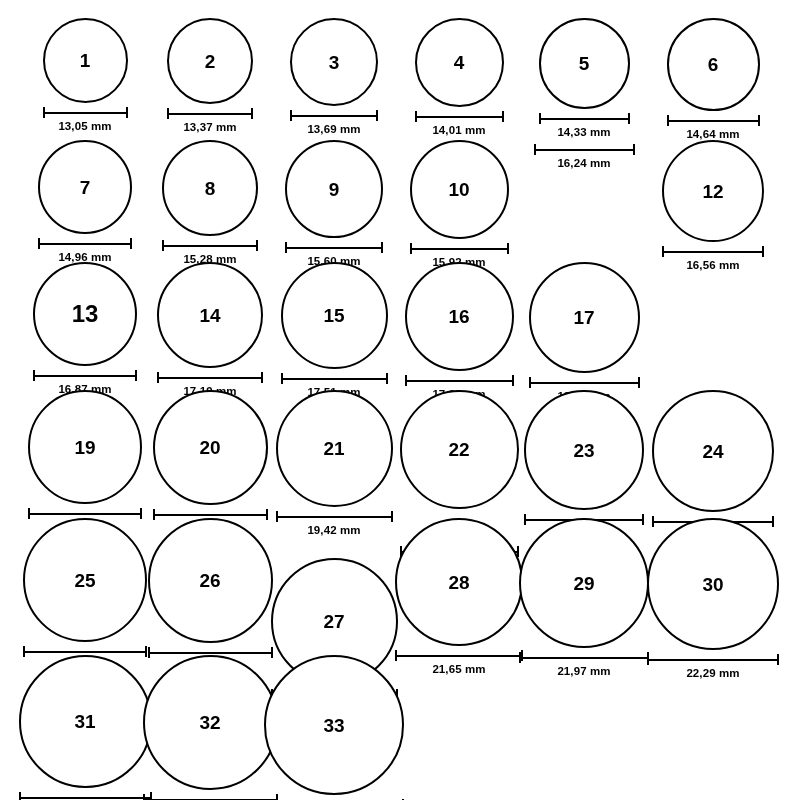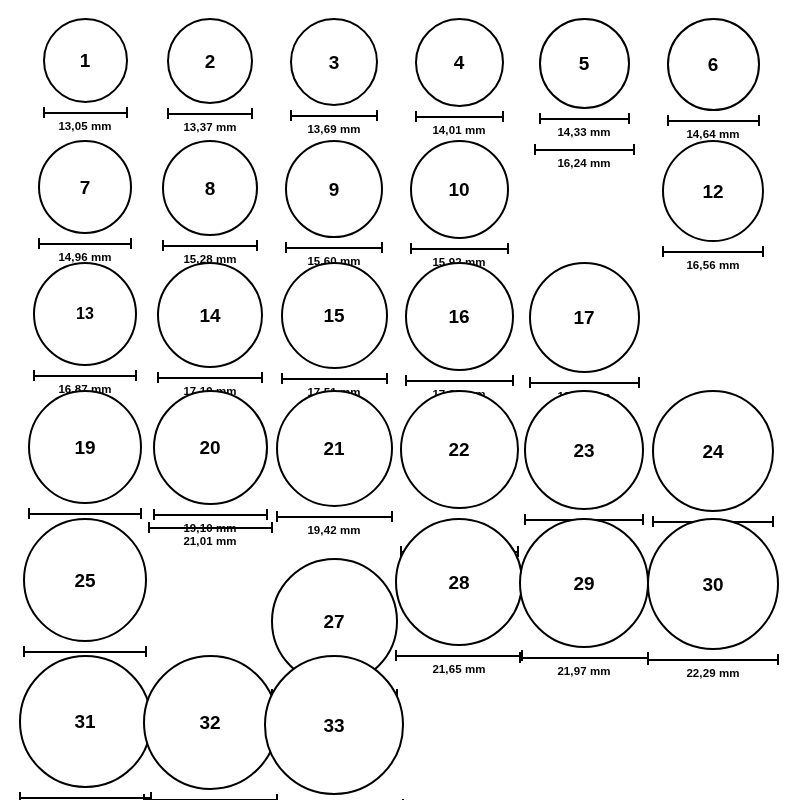--- a/index.html
+++ b/index.html
@@ -199,21 +199,21 @@
       </div>
       <div class="measure-bar" style="width: 102px;">
         <div class="line"></div>
         <div class="cap left"></div>
         <div class="cap right"></div>
       </div>
       <div class="size-label">16,56 mm</div>
     </div>
     <div class="ring-cell" style="left: 25px; top: 262px; width: 120px;">
       <div class="ring-circle" style="width: 104px; height: 104px;">
-        <span class="ring-number" style="font-size: 16px;">13</span>
+        <span class="ring-number" style="font-size: 24px;">13</span>
       </div>
       <div class="measure-bar" style="width: 104px;">
         <div class="line"></div>
         <div class="cap left"></div>
         <div class="cap right"></div>
       </div>
       <div class="size-label">16,87 mm</div>
     </div>
     <div class="ring-cell" style="left: 150px; top: 262px; width: 120px;">
       <div class="ring-circle" style="width: 106px; height: 106px;">
@@ -330,20 +330,23 @@
         <span class="ring-number" style="font-size: 19px;">25</span>
       </div>
       <div class="measure-bar" style="width: 124px;">
         <div class="line"></div>
         <div class="cap left"></div>
         <div class="cap right"></div>
       </div>
       <div class="size-label">20,70 mm</div>
     </div>
     <div class="ring-cell" style="left: 150px; top: 518px; width: 120px;">
+      <div class="ring-circle" style="width: 125px; height: 125px;">
+        <span class="ring-number" style="font-size: 19px;">26</span>
+      </div>
       <div class="measure-bar" style="width: 125px;">
         <div class="line"></div>
         <div class="cap left"></div>
         <div class="cap right"></div>
       </div>
       <div class="size-label">21,01 mm</div>
     </div>
     <div class="ring-cell" style="left: 274px; top: 518px; width: 120px;">
       <div class="ring-circle" style="width: 127px; height: 127px; margin-top: 40px;">
         <span class="ring-number" style="font-size: 19px;">27</span>

